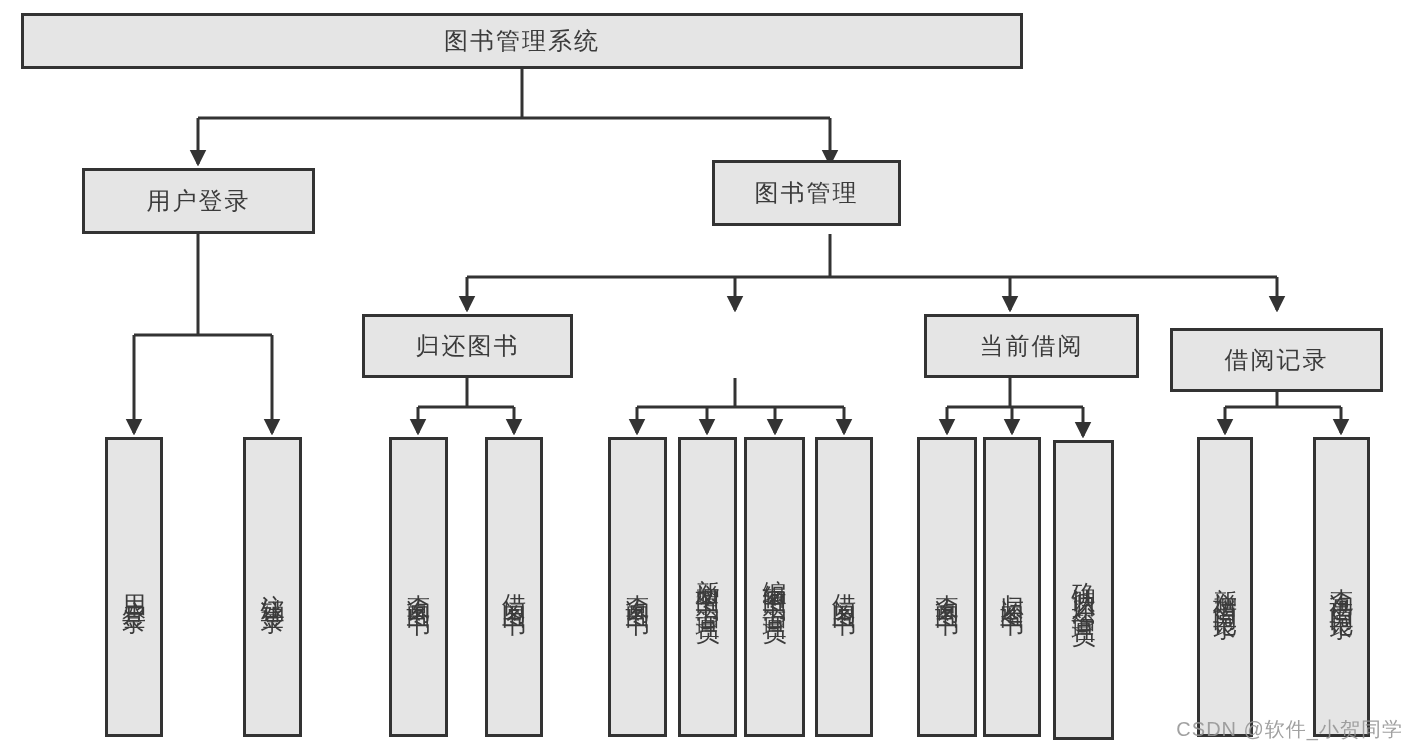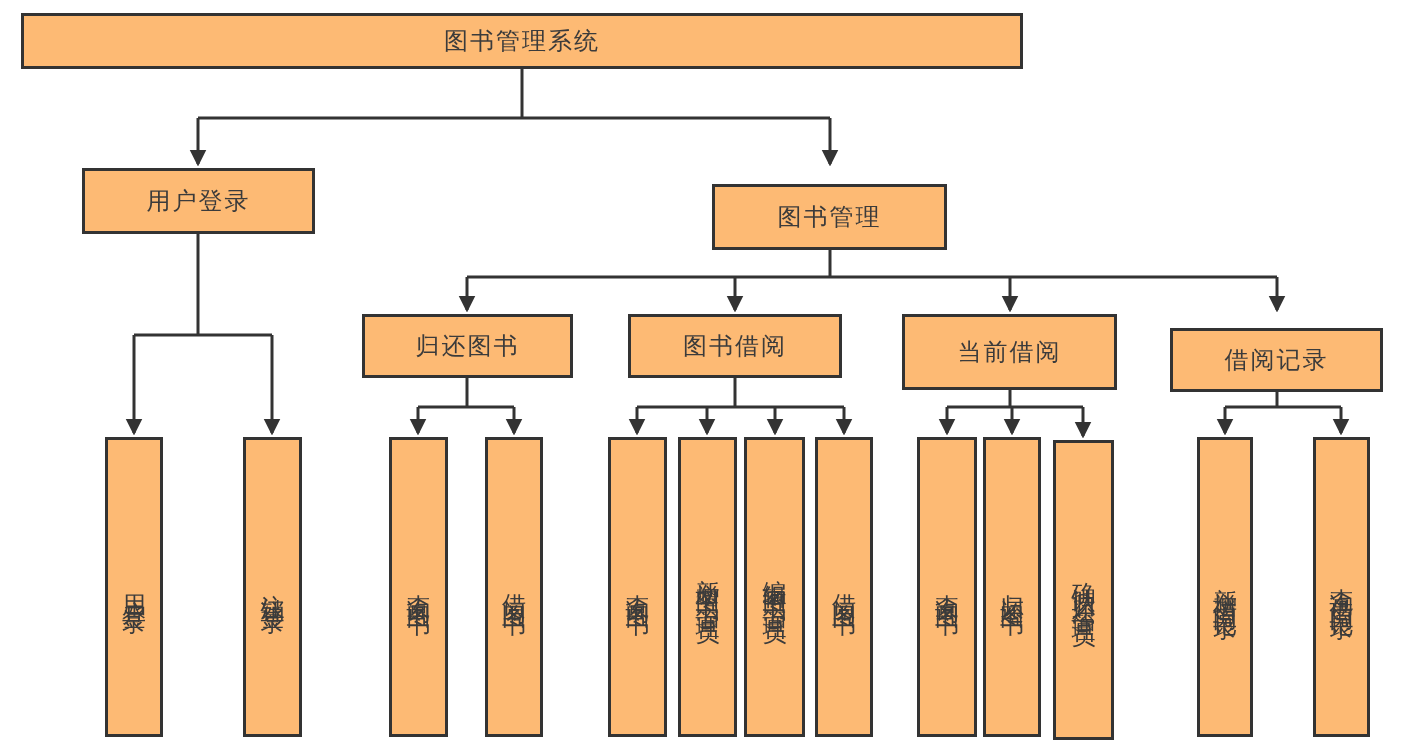--- a/index.html
+++ b/index.html
@@ -7,21 +7,21 @@
     position:relative;
     width:1405px;height:747px;
     background:#ffffff;
     overflow:hidden;
     font-family:"Liberation Sans", sans-serif;
   }
   #connector-layer{position:absolute;left:0;top:0;width:1405px;height:747px;}
   .box{
     position:absolute;
     box-sizing:border-box;
-    background:#fdba74;
+    background:#e5e5e5;
     border:3px solid #333333;
     display:flex;align-items:center;justify-content:center;
     color:#3b3b3b;
     font-size:24px;
     letter-spacing:2px;
     text-align:center;
     line-height:1.2;
     white-space:nowrap;
   }
   .leaf{
@@ -90,39 +90,39 @@
       <path class="conn" marker-end="url(#arrow)" d="M1012 407 V433"></path>
       <path class="conn" marker-end="url(#arrow)" d="M1083 407 V436"></path>
       <path class="conn" marker-end="url(#arrow)" d="M1225 407 V433"></path>
       <path class="conn" marker-end="url(#arrow)" d="M1341 407 V433"></path>
     </g>
   </svg>
 
   <div class="box" style="left:21px;top:13px;width:1002px;height:56px">图书管理系统</div>
 
   <div class="box" style="left:82px;top:168px;width:233px;height:66px">用户登录</div>
-  <div class="box" style="left:712px;top:184px;width:235px;height:66px">图书管理</div>
+  <div class="box" style="left:712px;top:160px;width:189px;height:66px">图书管理</div>
 
   <div class="box" style="left:362px;top:314px;width:211px;height:64px">归还图书</div>
-  <div class="box" style="left:628px;top:314px;width:214px;height:64px">图书借阅</div>
-  <div class="box" style="left:902px;top:314px;width:215px;height:76px">当前借阅</div>
+  <div class="box" style="left:924px;top:314px;width:215px;height:64px">当前借阅</div>
   <div class="box" style="left:1170px;top:328px;width:213px;height:64px">借阅记录</div>
 
   <div class="box leaf" style="left:105px;top:437px;width:58px;height:300px">用户登录</div>
   <div class="box leaf" style="left:243px;top:437px;width:59px;height:300px">注销登录</div>
 
   <div class="box leaf" style="left:389px;top:437px;width:59px;height:300px">查询图书</div>
   <div class="box leaf" style="left:485px;top:437px;width:58px;height:300px">借阅图书</div>
 
   <div class="box leaf" style="left:608px;top:437px;width:59px;height:300px">查询图书</div>
   <div class="box leaf" style="left:678px;top:437px;width:59px;height:300px">新增图书（管理员）</div>
   <div class="box leaf" style="left:744px;top:437px;width:61px;height:300px">编辑图书（管理员）</div>
   <div class="box leaf" style="left:815px;top:437px;width:58px;height:300px">借阅图书</div>
 
   <div class="box leaf" style="left:917px;top:437px;width:60px;height:300px">查询图书</div>
   <div class="box leaf" style="left:983px;top:437px;width:58px;height:300px">归还图书</div>
   <div class="box leaf" style="left:1053px;top:440px;width:61px;height:300px">确认归还（管理员）</div>
 
   <div class="box leaf" style="left:1197px;top:437px;width:56px;height:300px">新增借阅记录</div>
   <div class="box leaf" style="left:1313px;top:437px;width:57px;height:300px">查询借阅记录</div>
 
+  <div id="watermark">CSDN @软件_小贺同学</div>
 
 </div>
 
 </body></html>

